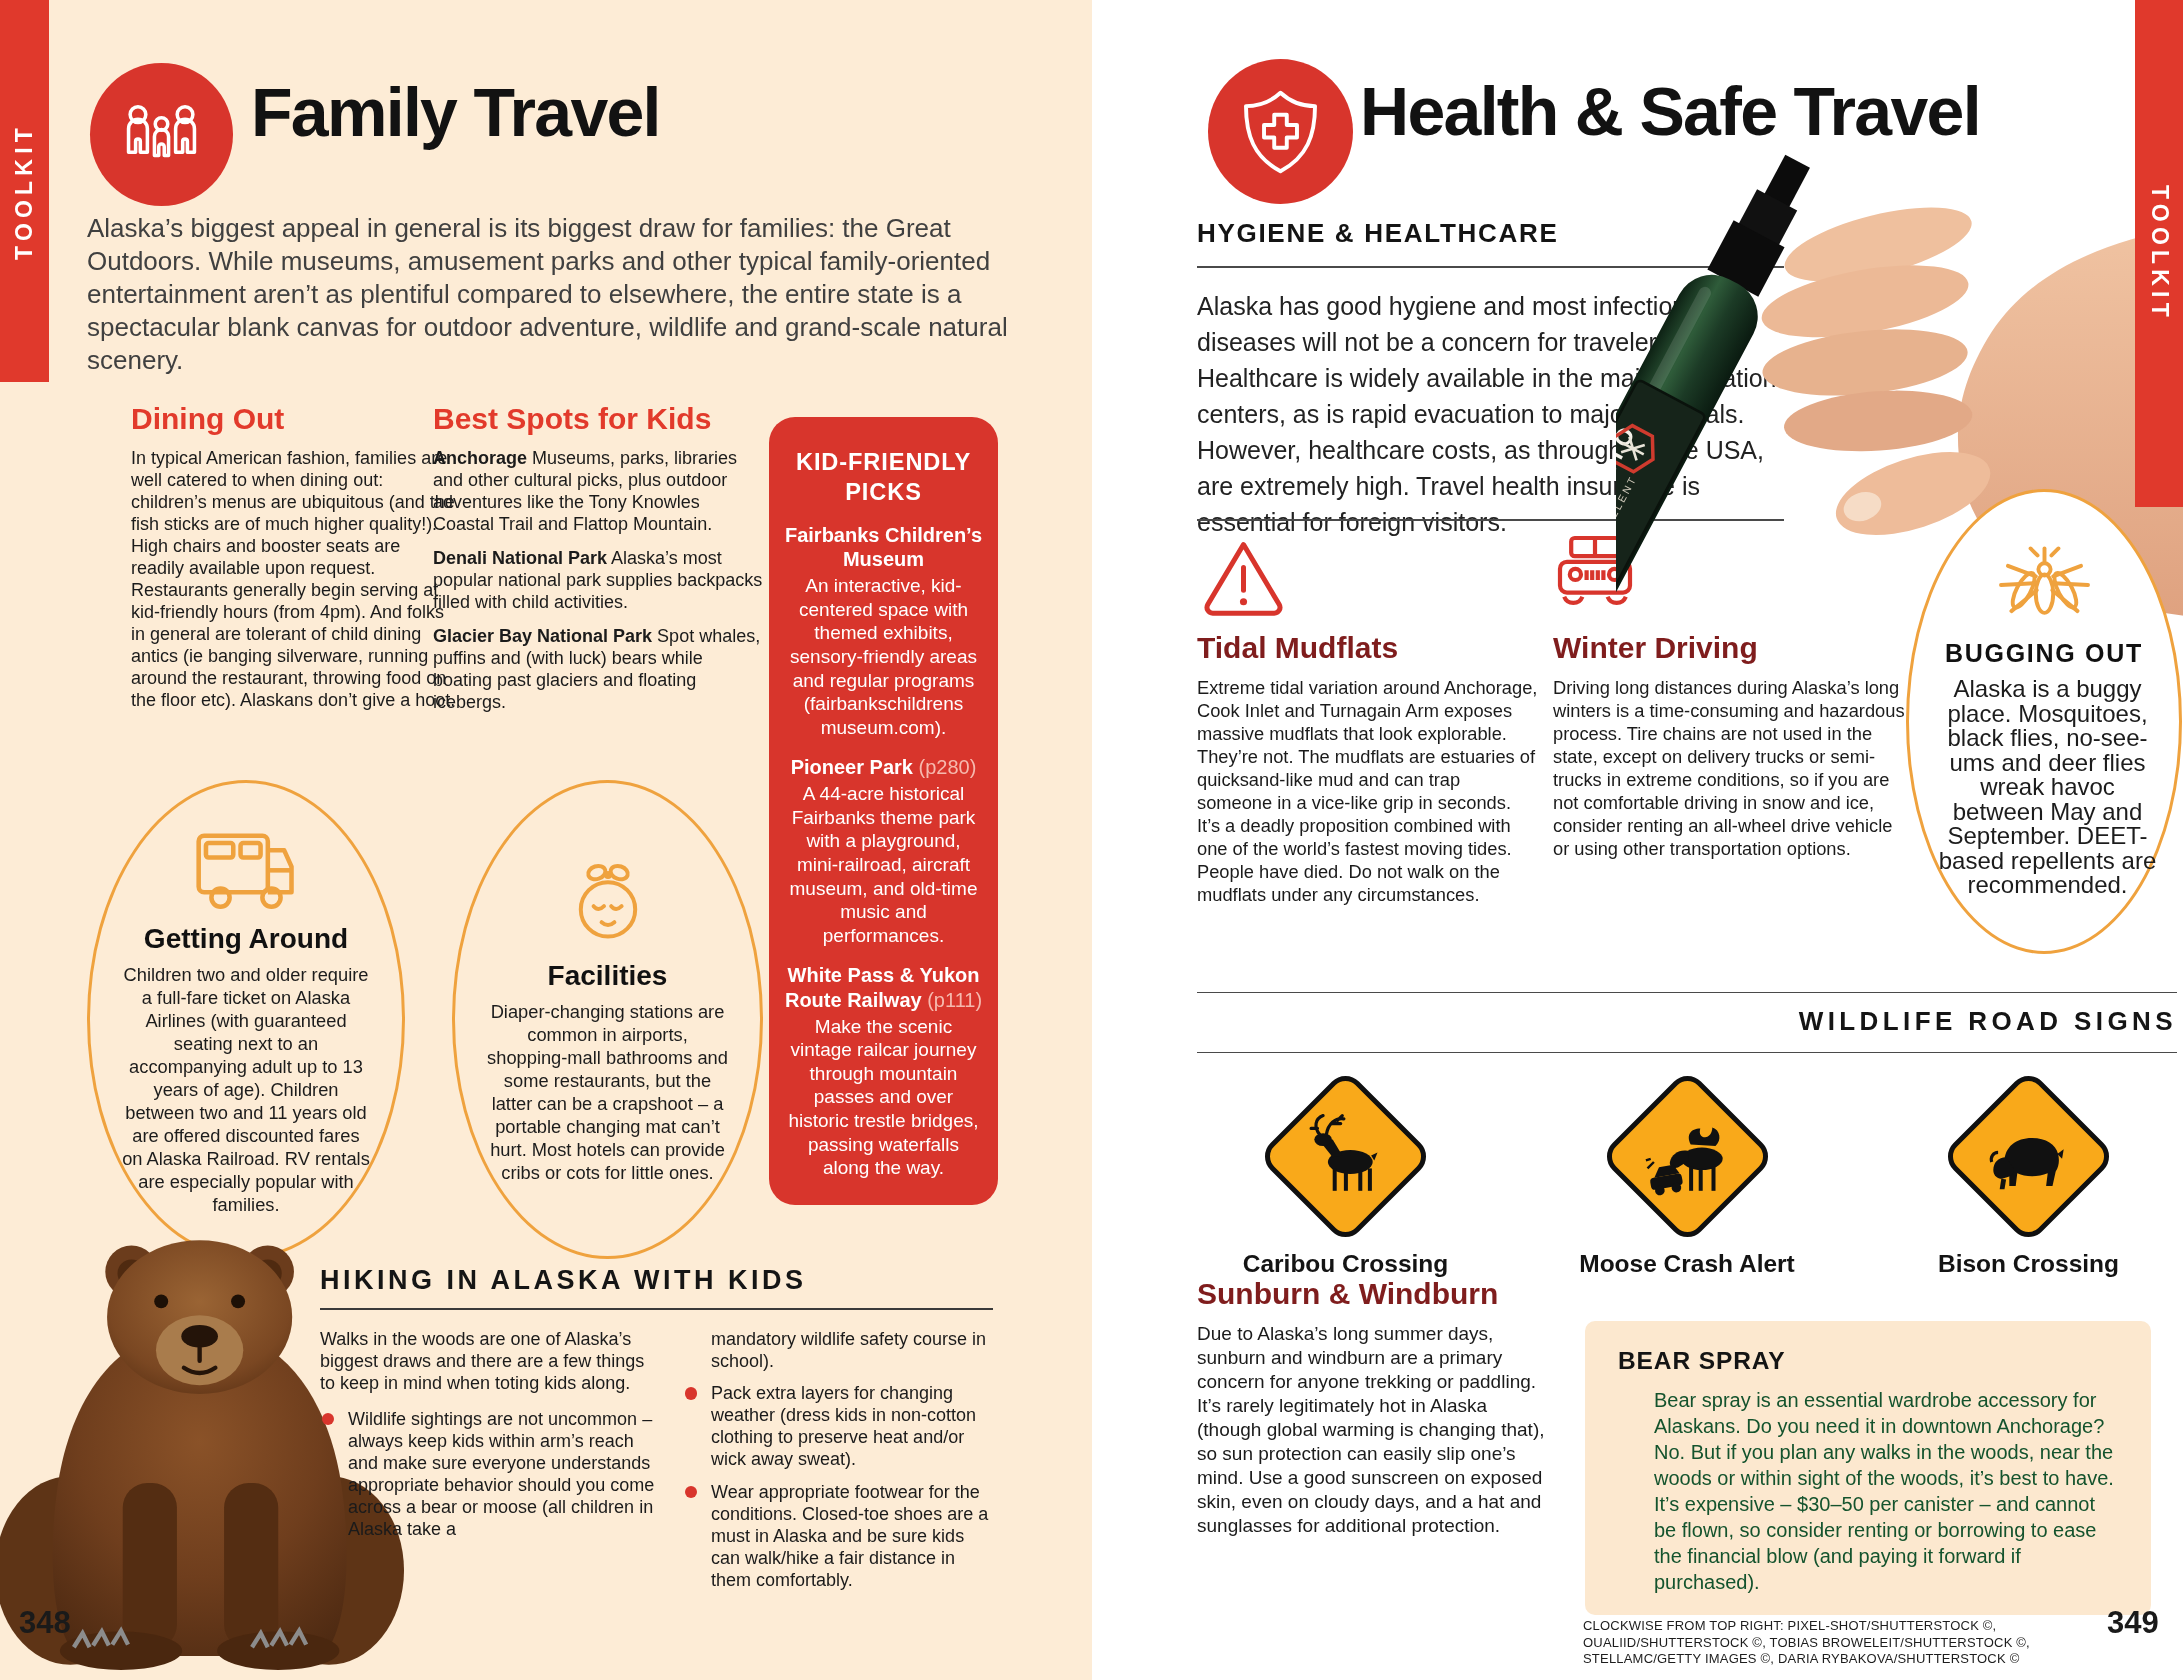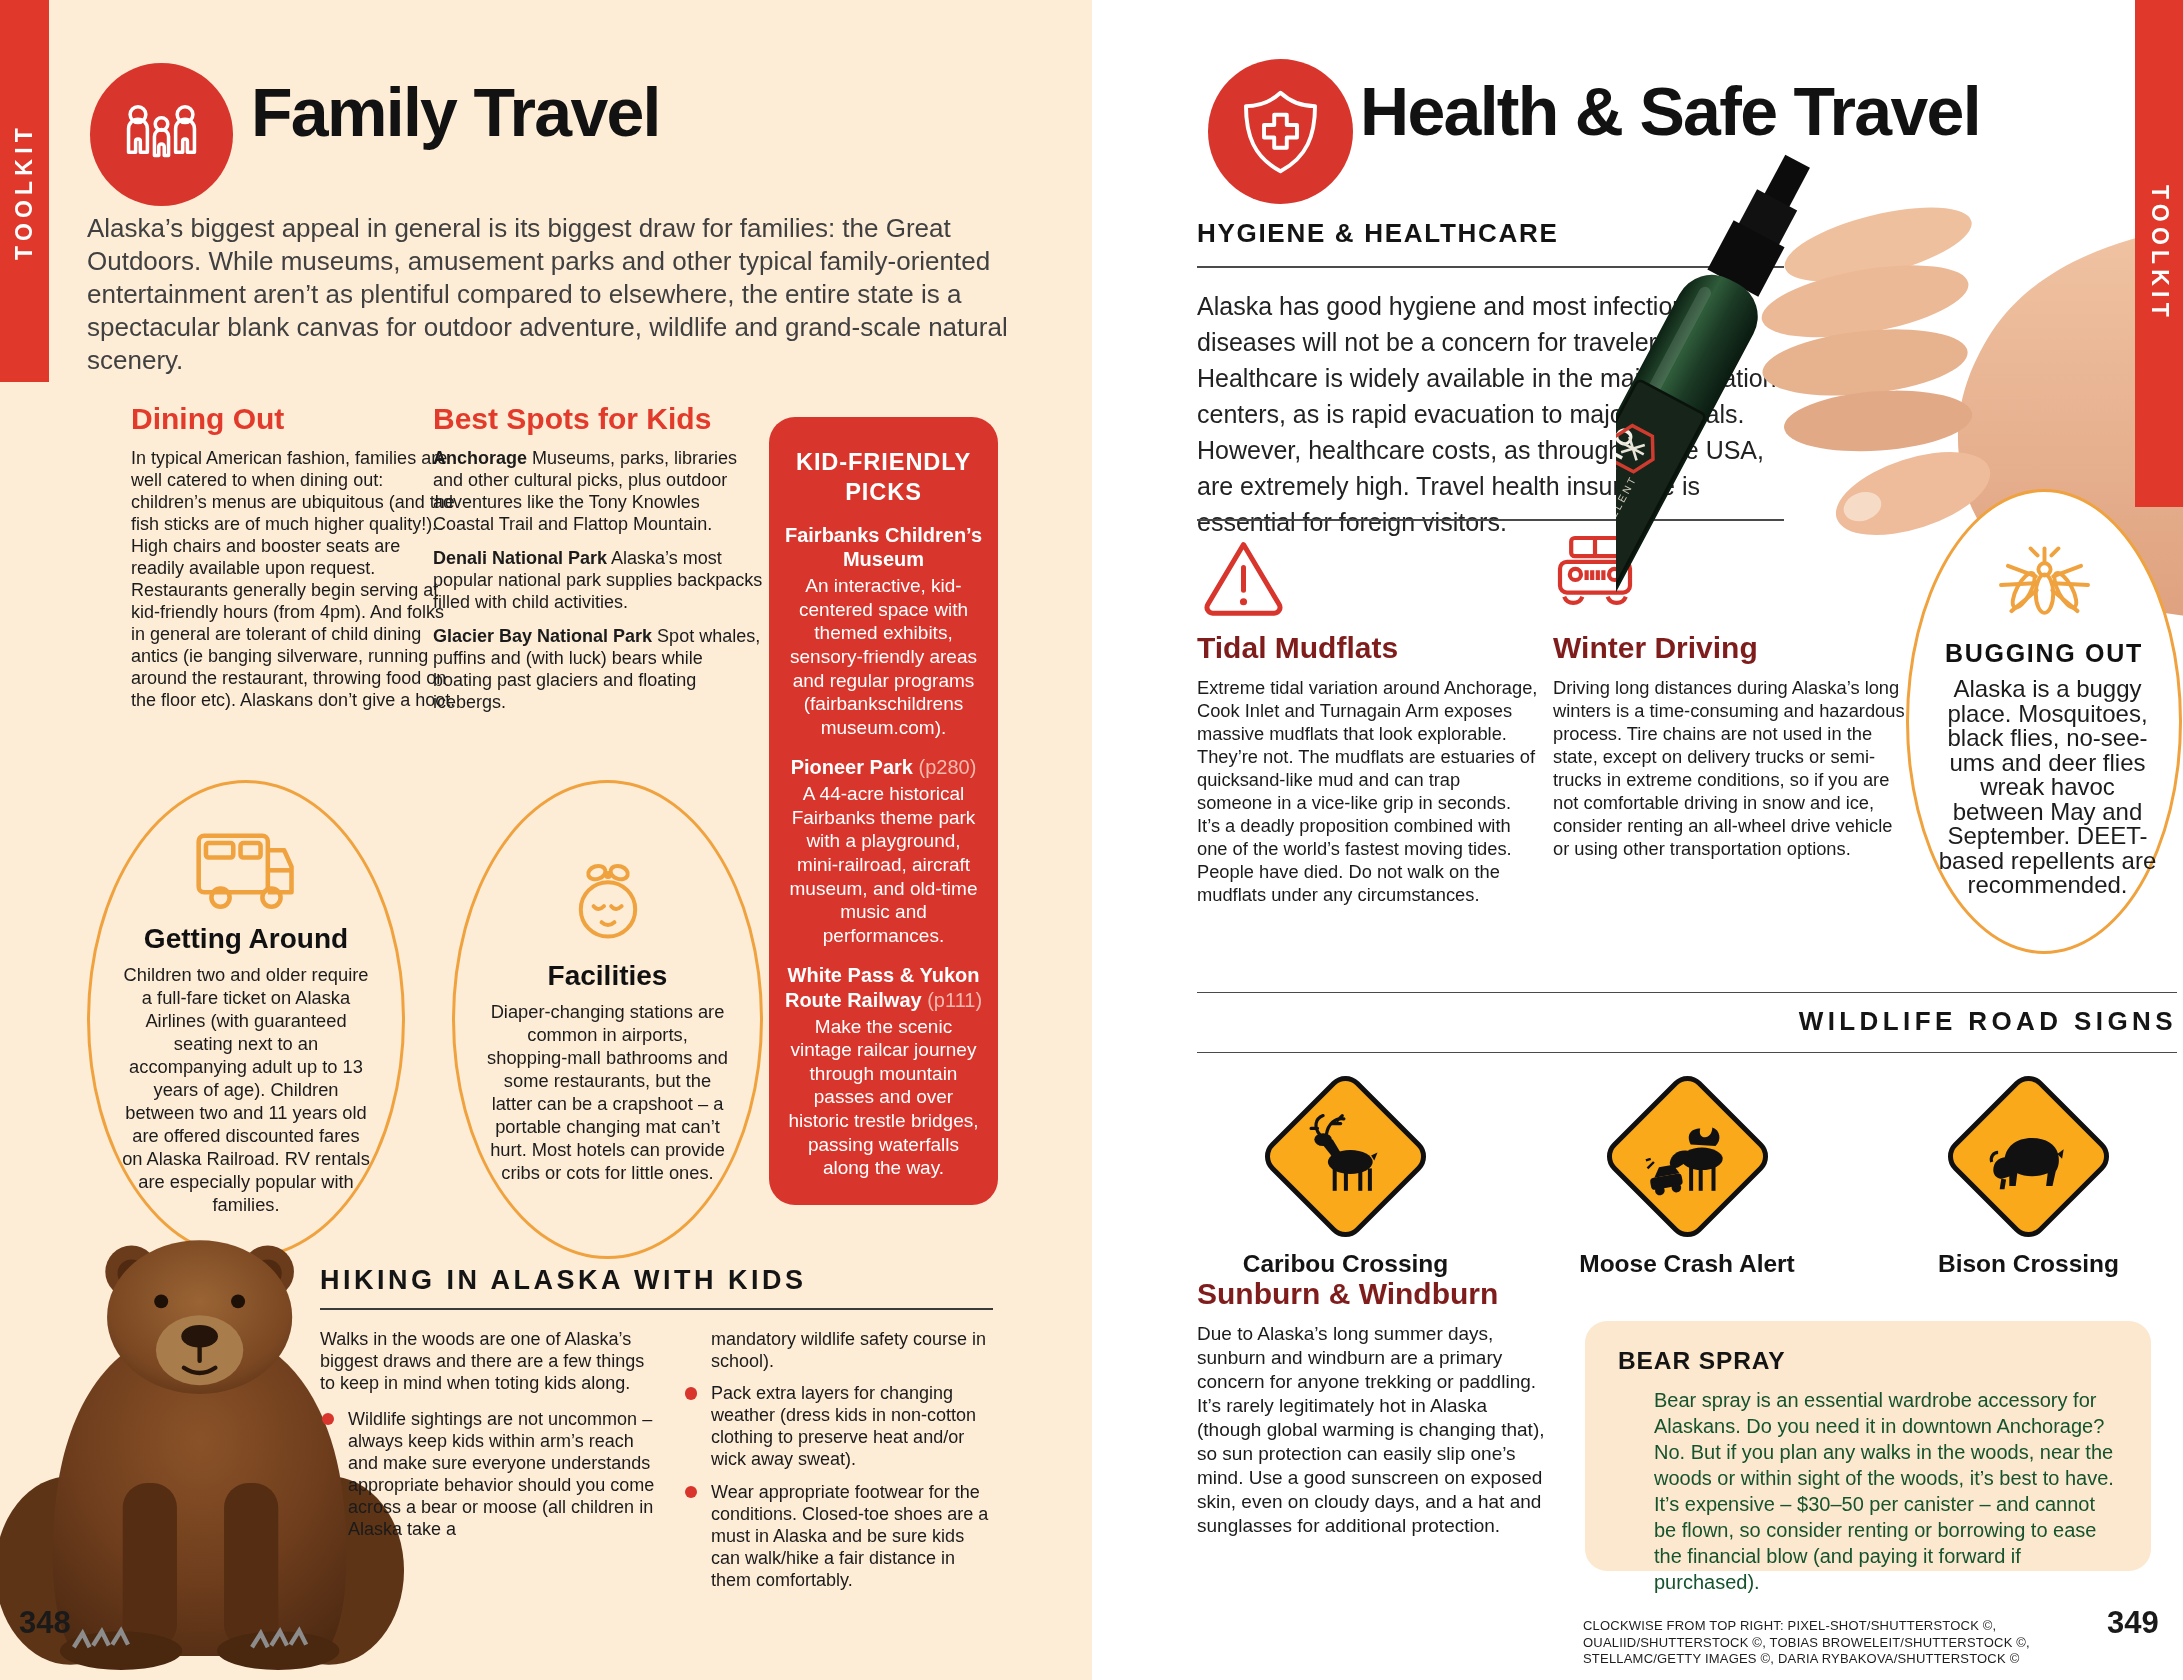--- a/index.html
+++ b/index.html
@@ -59,21 +59,21 @@
   .bugout{left:814px;top:489px;width:276px;height:465px;background:#fff;z-index:2;}
   .bug-head{font-size:25px;font-weight:bold;letter-spacing:1.7px;margin:7px 0 8.7px 0;color:#111;}
   .bug-body{font-size:24px;line-height:24.5px;width:220px;margin-left:7px;}
   .wrs-head{font-size:26px;font-weight:bold;letter-spacing:4.4px;text-align:right;color:#151515;}
   .signs-row{left:105px;top:1073px;width:980px;display:flex;justify-content:space-between;}
   .sign{width:297px;text-align:center;}
   .diamond{width:115px;height:115px;margin:21px auto 0 auto;background:#f9a91a;border:5.2px solid #101010;
            border-radius:19px;transform:rotate(45deg);position:relative;box-shadow:0 0 0 1.7px #f9a91a inset;}
   .diamond svg{position:absolute;left:50%;top:50%;transform:translate(-50%,-50%) rotate(-45deg);}
   .sign-label{margin-top:31px;font-size:24.5px;font-weight:bold;color:#141414;}
-  .bearspray{left:493px;top:1321px;width:566px;height:250px;background:#fce8cf;border-radius:22px;
+  .bearspray{left:493px;top:1321px;width:566px;height:294px;background:#fce8cf;border-radius:10px;
              padding:26px 33px;box-sizing:border-box;}
   .bs-head{font-size:24.5px;font-weight:bold;letter-spacing:0.9px;margin:0 0 12.2px 0;color:#141414;}
   .bs-body{font-size:20px;line-height:26px;color:#14532d;margin-left:36px;}
   .credits{left:491px;top:1618px;width:524px;font-size:13px;line-height:16.6px;color:#1d1d1d;letter-spacing:0.2px;}
 </style>
 </head>
 <body>
 
 <div id="left-page" class="abs">
 

